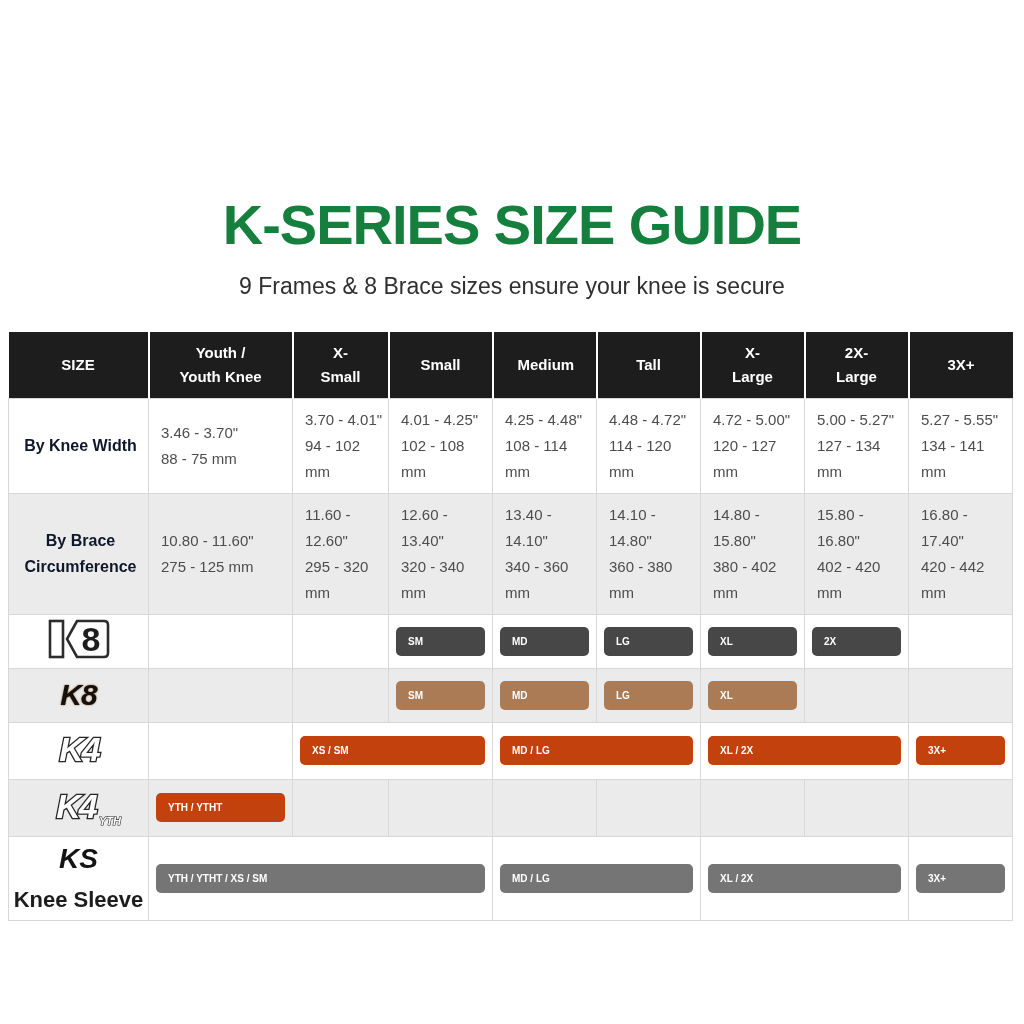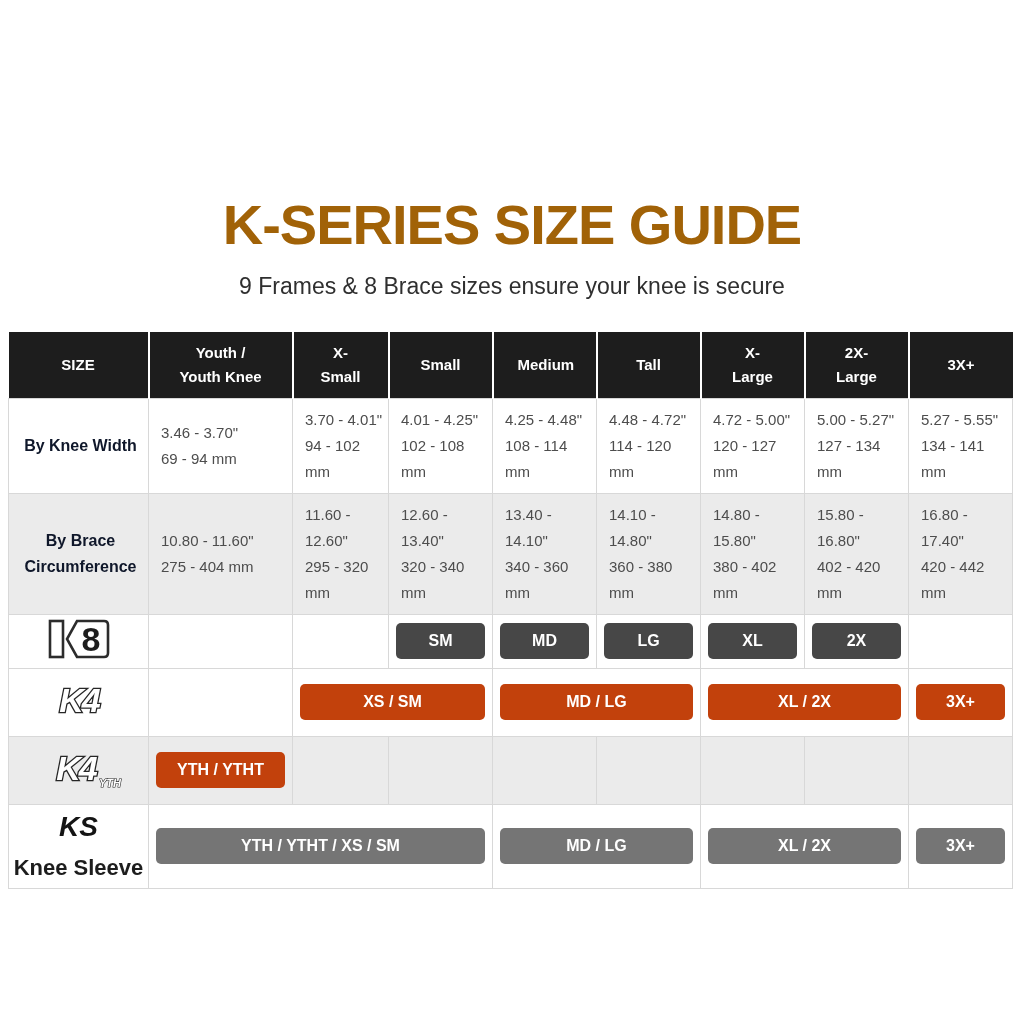--- a/index.html
+++ b/index.html
@@ -8,21 +8,21 @@
     width: 1024px; height: 1024px; background: #ffffff;
     font-family: "Liberation Sans", sans-serif;
     overflow: hidden;
   }
   .page-title {
     margin: 192px 0 0 0;
     text-align: center;
     font-size: 56px;
     font-weight: bold;
     letter-spacing: -1px;
-    color: #a16207;
+    color: #15803d;
   }
   .page-subtitle {
     margin-top: 16px;
     text-align: center;
     font-size: 23px;
     color: #2f2f2f;
   }
   table.size-guide {
     border-collapse: collapse;
     table-layout: fixed;
@@ -61,33 +61,33 @@
   td.row-label {
     font-weight: bold;
     color: #0f172a;
     font-size: 16px;
     padding: 8px 4px 8px 8px;
     line-height: 26px;
     text-align: center;
   }
   tr.r-meas td { height: 66px; }
   tr.r-prod td { height: 54px; }
-  tr.r-prod-md td { height: 68px; }
+  tr.r-prod-md td { height: 57px; }
   tr.r-ks td { height: 84px; }
   td.logo-cell { text-align: center; }
   
   .pill {
     display: block;
     margin: 0 7px;
     border-radius: 5px;
     color: #ffffff;
     font-weight: bold;
-    font-size: 16px;
-    text-align: center;
-    padding: 9px 5px;
+    font-size: 10px;
+    text-align: left;
+    padding: 9px 12px;
     cursor: default;
   }
   .c-darkgray { background: #474747; }
   .c-brown    { background: #aa7b54; }
   .c-black    { background: #c2410c; }
   .c-gray     { background: #757575; }
   
   .logo-k8-text {
     font-size: 30px;
     font-weight: bold;
@@ -140,21 +140,21 @@
       <th>2X-Large</th>
       <th>3X+</th>
     </tr>
   </thead>
   <tbody>
 
     <tr class="r-meas">
       <td class="row-label">By Knee Width</td>
       <td class="meas">
         <div>3.46 - 3.70"</div>
-        <div>69 - 94 mm</div>
+        <div>88 - 75 mm</div>
       </td>
       <td class="meas">
         <div>3.70 - 4.01"</div>
         <div>94 - 102 mm</div>
       </td>
       <td class="meas">
         <div>4.01 - 4.25"</div>
         <div>102 - 108 mm</div>
       </td>
       <td class="meas">
@@ -176,21 +176,21 @@
       <td class="meas">
         <div>5.27 - 5.55"</div>
         <div>134 - 141 mm</div>
       </td>
     </tr>
 
     <tr class="r-meas alt">
       <td class="row-label">By Brace Circumference</td>
       <td class="meas">
         <div>10.80 - 11.60"</div>
-        <div>275 - 404 mm</div>
+        <div>275 - 125 mm</div>
       </td>
       <td class="meas">
         <div>11.60 - 12.60"</div>
         <div>295 - 320 mm</div>
       </td>
       <td class="meas">
         <div>12.60 - 13.40"</div>
         <div>320 - 340 mm</div>
       </td>
       <td class="meas">
@@ -236,20 +236,41 @@
         </td>
       <td>
           <span class="pill c-darkgray">XL</span>
         </td>
       <td>
           <span class="pill c-darkgray">2X</span>
         </td>
       <td></td>
     </tr>
 
+    <tr class="r-prod alt">
+      <td class="logo-cell">
+        <span class="logo-k8-text">K8</span>
+      </td>
+      <td></td>
+      <td></td>
+      <td>
+          <span class="pill c-brown">SM</span>
+        </td>
+      <td>
+          <span class="pill c-brown">MD</span>
+        </td>
+      <td>
+          <span class="pill c-brown">LG</span>
+        </td>
+      <td>
+          <span class="pill c-brown">XL</span>
+        </td>
+      <td></td>
+      <td></td>
+    </tr>
 
     <tr class="r-prod-md">
       <td class="logo-cell">
         <svg width="110" height="46" viewBox="0 0 110 46">
           <text x="55" y="35" text-anchor="middle" font-family="Liberation Sans, sans-serif" font-size="34" font-weight="bold" font-style="italic" letter-spacing="-2" fill="#ffffff" stroke="#262626" stroke-width="2.6" paint-order="stroke">K4</text>
         </svg>
       </td>
       <td></td>
       <td colspan="2">
           <span class="pill c-black">XS / SM</span>

